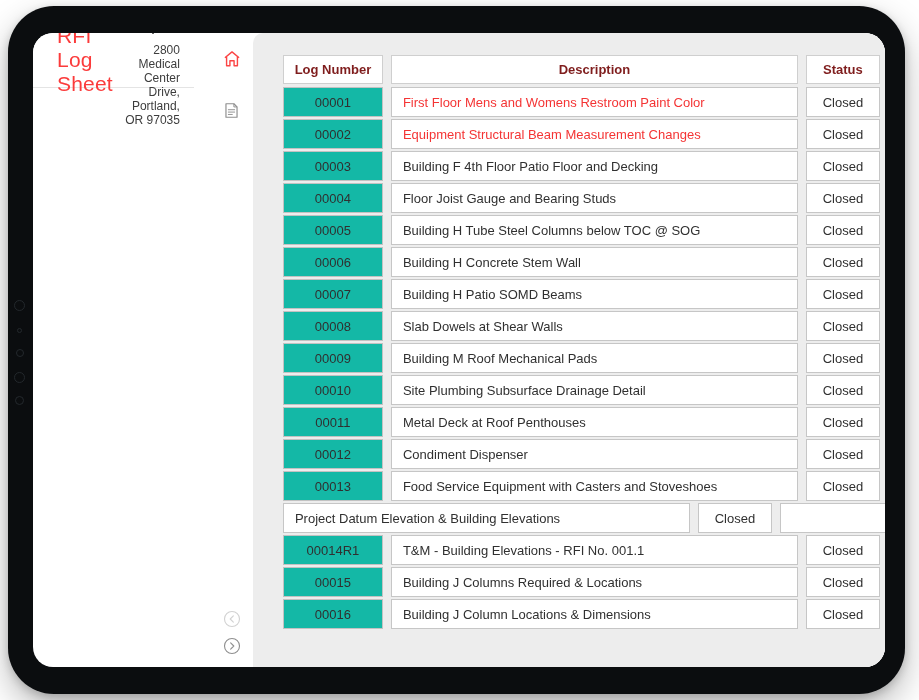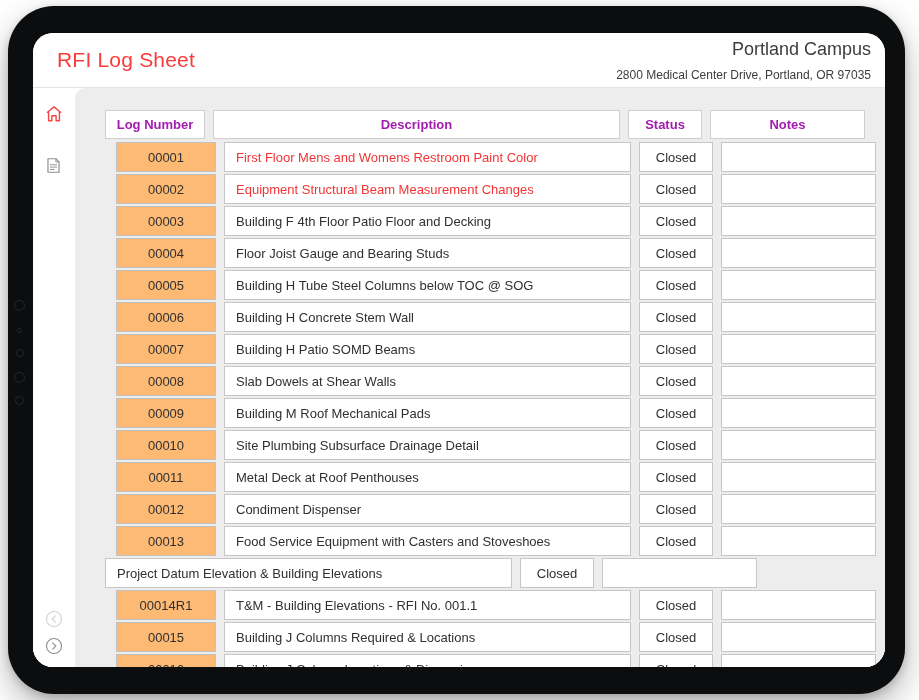--- a/index.html
+++ b/index.html
@@ -14,21 +14,21 @@
   }
   .bezel-dot {
     position:absolute; border:1px solid #23282c; border-radius:50%;
     background:transparent;
   }
 
   
   .screen {
     position:absolute; left:25px; top:27px; width:852px; height:634px;
     background:#ffffff; border-radius:20px; overflow:hidden;
-    display:flex; flex-direction:column;
+    display:flex; flex-direction:row;gap:17px;
   }
 
   
   .app-header {
     height:55px; flex:0 0 55px; background:#ffffff;
     display:flex; align-items:center; justify-content:space-between;
     padding:0 14px 0 24px; border-bottom:1px solid #e4e4e4;
   }
   .app-title { color:#fb3b3b; font-size:21px; font-weight:500; letter-spacing:.2px; }
   .campus-block { text-align:right; }
@@ -56,26 +56,26 @@
 
   
   .rfi-table { width:760px; }
   .t-row { display:flex; gap:8px; margin-bottom:2px; }
   .t-row.header-row { margin-bottom:3px; }
   .t-cell {
     background:#ffffff; border:1px solid #c6c6c6; height:30px;
     display:flex; align-items:center; justify-content:center;
     font-size:13px; color:#303030; overflow:hidden; white-space:nowrap;
   }
-  .header-row .t-cell { height:29px; font-weight:bold; color:#a21caf; border-color:#cfcfcf; }
+  .header-row .t-cell { height:29px; font-weight:bold; color:#7f1d1d; border-color:#cfcfcf; }
   .col-log    { flex:0 0 100px; }
   .col-desc   { flex:0 0 407px; }
   .col-status { flex:0 0 74px; }
   .col-notes  { flex:0 0 155px; }
-  .data-row .col-log  { background:#fdba74; border-color:#c2c2c2;margin-left:11px; }
+  .data-row .col-log  { background:#14b8a6; border-color:#c2c2c2; }
   .data-row .col-desc { justify-content:flex-start; padding:8px 11px; }
   .data-row.highlight .col-desc { color:#f43434; }
 </style>
 </head>
 <body>
 
 <div class="device-frame">
   <div class="bezel-dot" style="left:6px;  top:294px; width:11px; height:11px;"></div>
   <div class="bezel-dot" style="left:9px;  top:322px; width:5px;  height:5px;"></div>
   <div class="bezel-dot" style="left:8px;  top:343px; width:8px;  height:8px;"></div>

